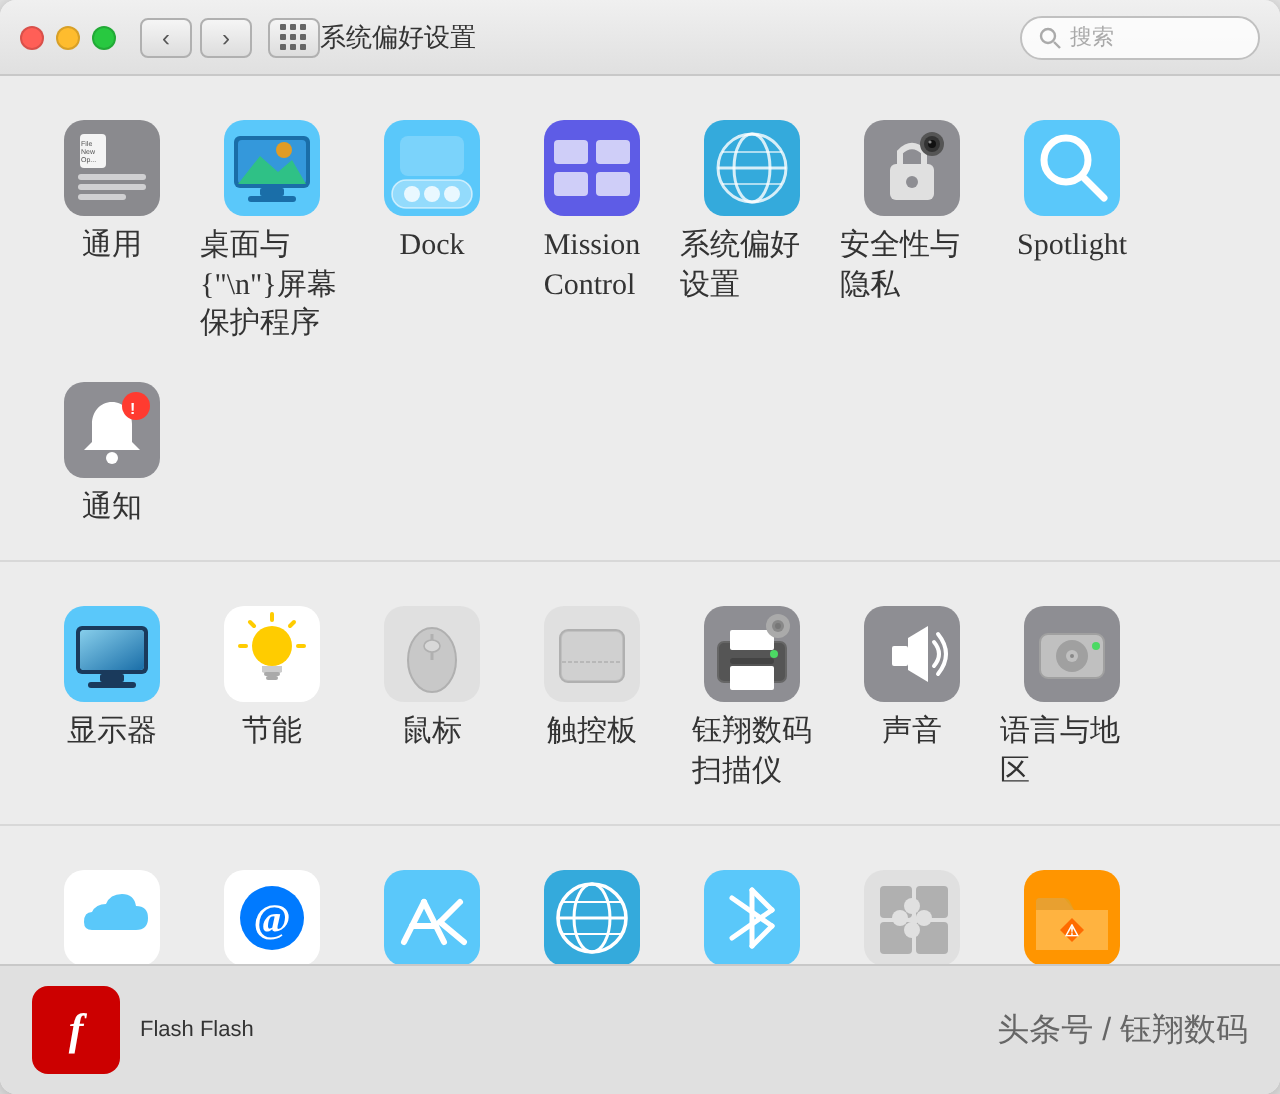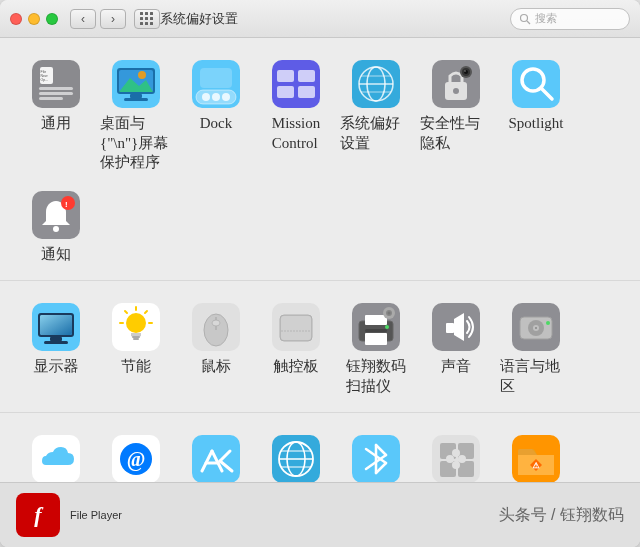--- a/index.html
+++ b/index.html
@@ -602,17 +602,17 @@
       </div>
     </div>
 
   </div>
 
   <div class="bottom-bar">
     <div class="bottom-left">
       <div class="flash-icon">
         <span class="flash-f">f</span>
       </div>
-      <div class="flash-label">File Player</div>
+      <div class="flash-label">Flash Flash</div>
     </div>
     <div class="bottom-right">头条号 / 钰翔数码</div>
   </div>
 </div>
 
 </body></html>

